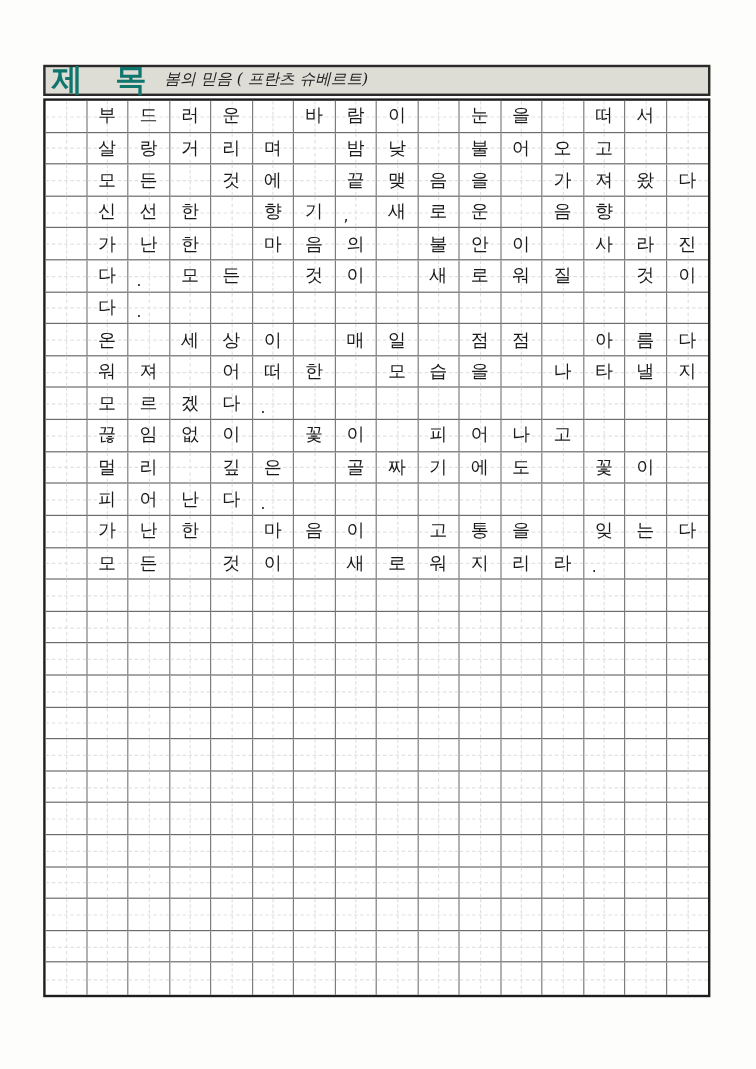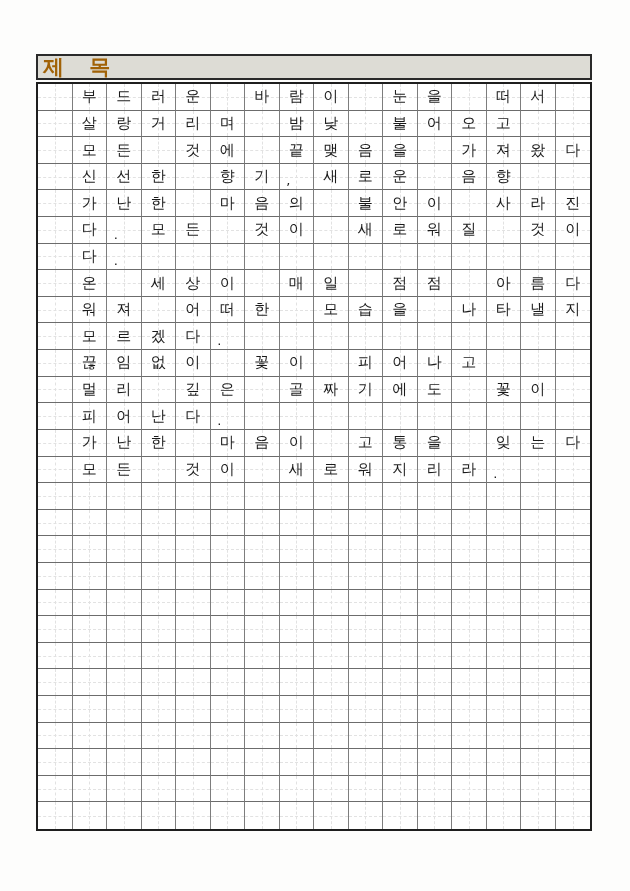--- a/index.html
+++ b/index.html
@@ -26,22 +26,22 @@
     width: 552px; height: 22px;
     border: 2px solid #2a2a2a;
     background: #dddcd5;
     display: flex;
     align-items: center;
     box-sizing: content-box;
   }
   .header-label {
     font-family: "DejaVu Sans", sans-serif;
     font-weight: bold;
-    font-size: 21px;
-    color: #a16207;
+    font-size: 26px;
+    color: #0f766e;
     letter-spacing: 9px;
     padding-left: 5px;
     line-height: 22px;
     white-space: nowrap;
   }
   .header-title {
     font-family: "DejaVu Serif", serif;
     font-size: 13px;
     color: #222;
     margin-left: 6px;
@@ -100,20 +100,21 @@
     margin-bottom: 2px;
     font-size: 13px;
   }
 </style>
 </head>
 <body>
 
 <div class="page">
   <div class="header-box">
     <span class="header-label">제 목</span>
+    <span class="header-title">봄의 믿음 ( 프란츠 슈베르트)</span>
   </div>
   <div class="grid" id="grid">
       <div class="cell"></div>
       <div class="cell">
         <span class="ch">부</span>
       </div>
       <div class="cell">
         <span class="ch">드</span>
       </div>
       <div class="cell">

